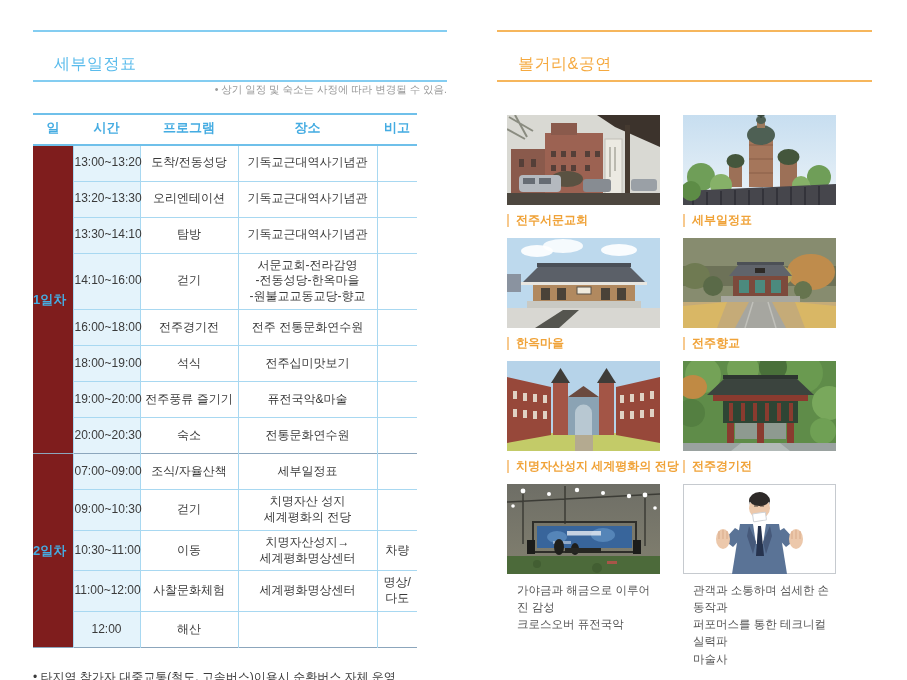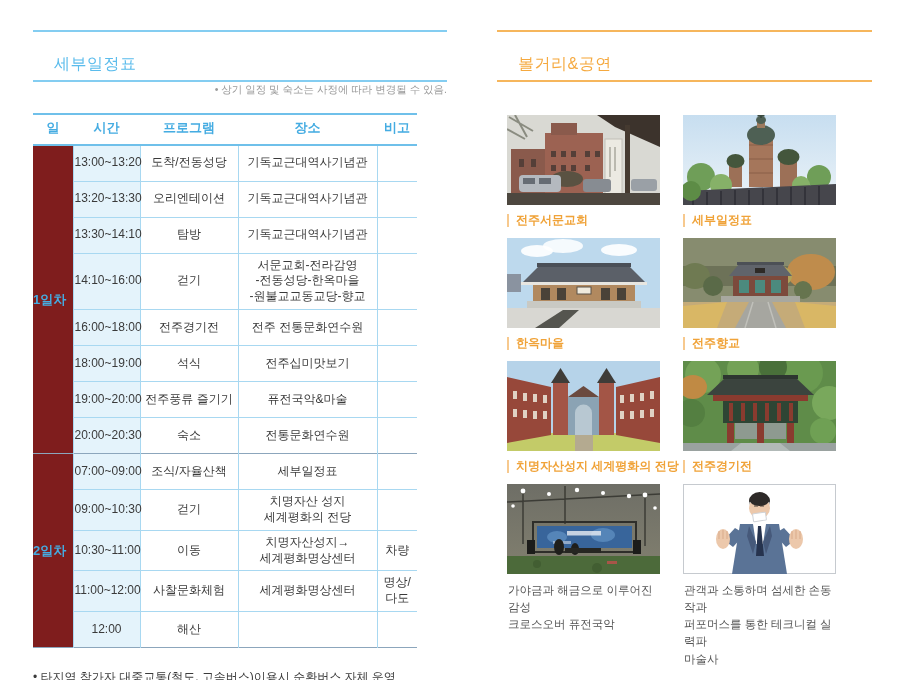--- a/index.html
+++ b/index.html
@@ -64,21 +64,21 @@
   }
   .card{margin:0 0 9px 0;}
   .photo{width:153px;height:90px;overflow:hidden;}
   .photo svg{display:block;width:153px;height:90px;}
   .cap{margin-top:7px;display:flex;align-items:center;gap:7px;}
   .cap .bar{flex:0 0 2px;width:2px;height:13px;background:#F7C98E;}
   .cap .cap-text{
     color:var(--caption-orange,#F0A339);font-weight:bold;font-size:12px;white-space:nowrap;
   }
   .desc{
-    margin:8px 0 0 1px;font-size:11.5px;color:var(--desc-gray,#555555);
+    margin:8px 0 0 10px;font-size:11.5px;color:var(--desc-gray,#555555);
     line-height:1.5;white-space:pre-line;
   }
 </style>
 </head>
 <body>
 
 <section class="sec sec-left">
   <div class="rule blue"></div>
   <h1 class="sec-title">세부일정표</h1>
   <div class="rule blue"></div>

